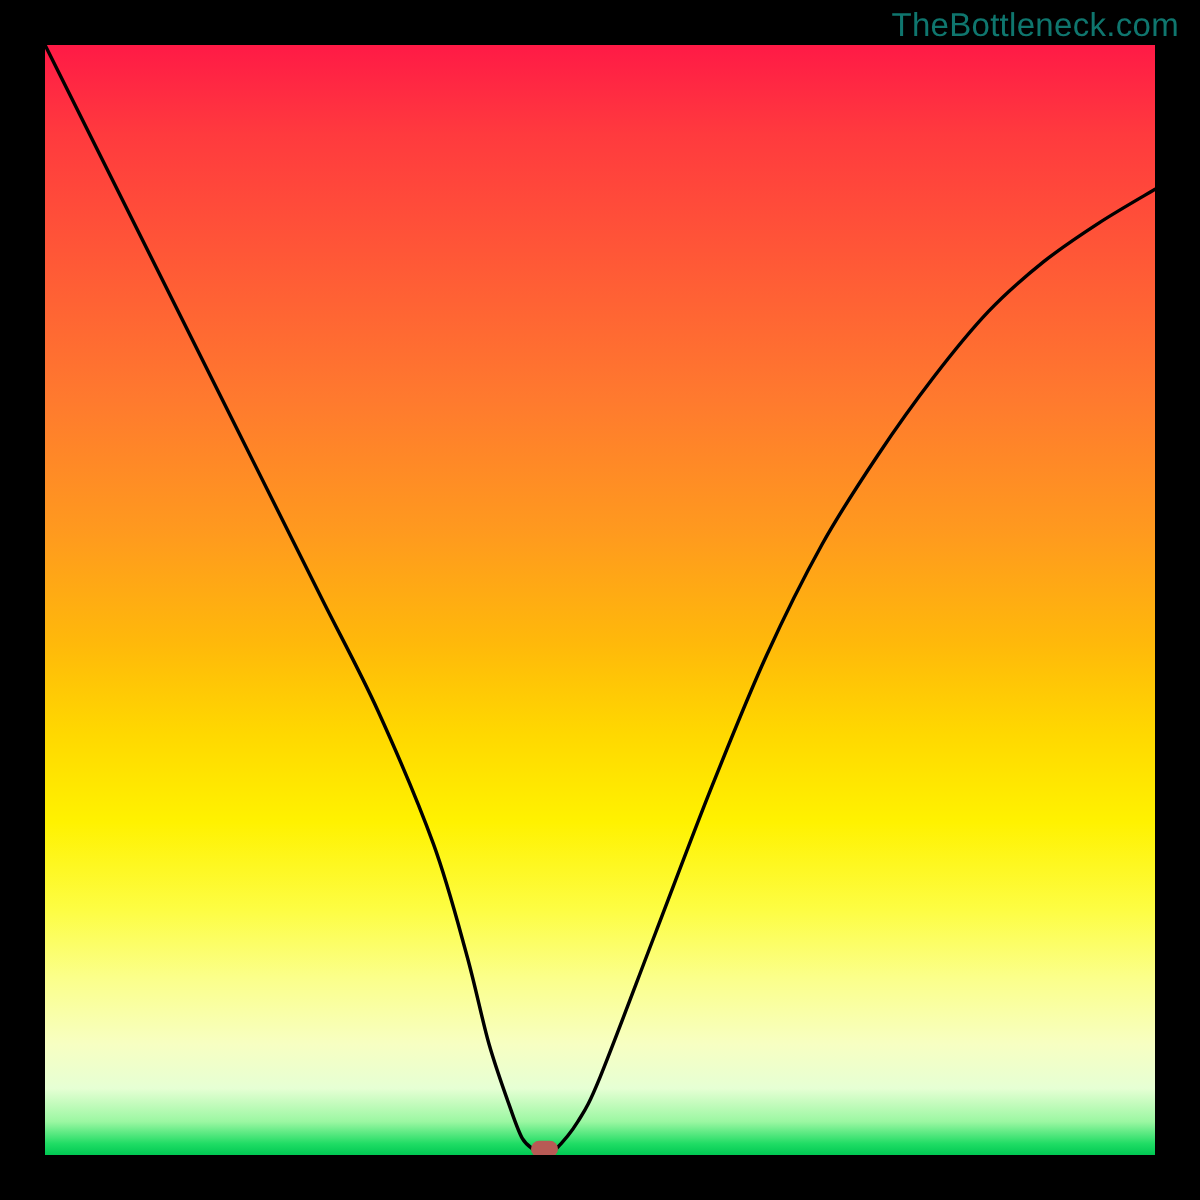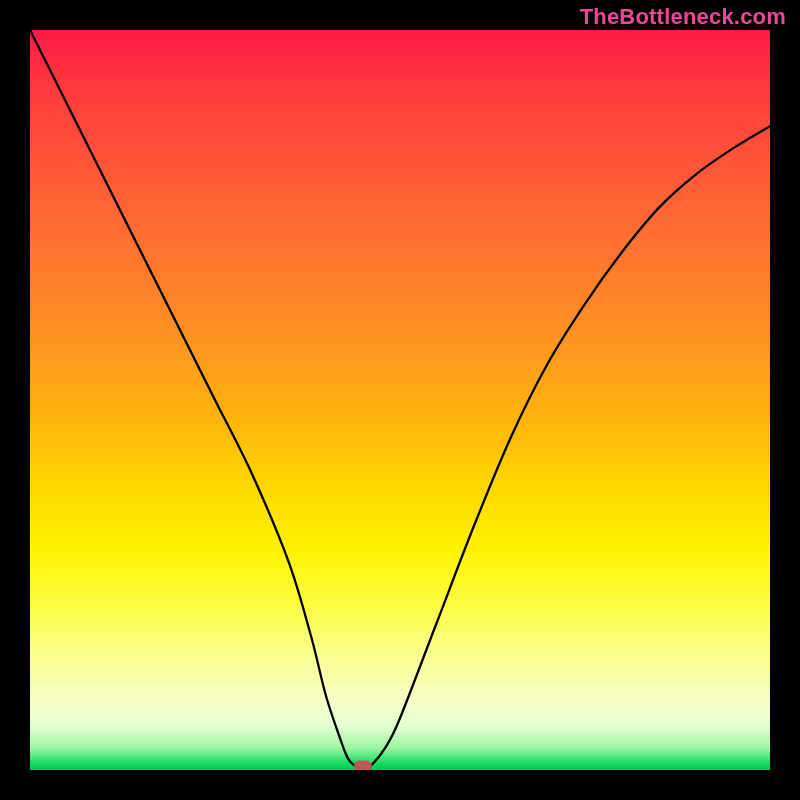--- a/index.html
+++ b/index.html
@@ -14,23 +14,23 @@
   .frame {
     position: relative;
     width: 800px;
     height: 800px;
     background: #000;
   }
   .watermark {
     position: absolute;
     top: 4px;
     right: 14px;
-    color: #ec4899;
+    color: #0f766e;
     font-size: 22px;
-    font-weight: 700;
+    font-weight: 400;
     letter-spacing: 0.2px;
     z-index: 30;
   }
   .plot {
     position: absolute;
     top: 30px;
     left: 30px;
     width: 740px;
     height: 740px;
     overflow: hidden;

